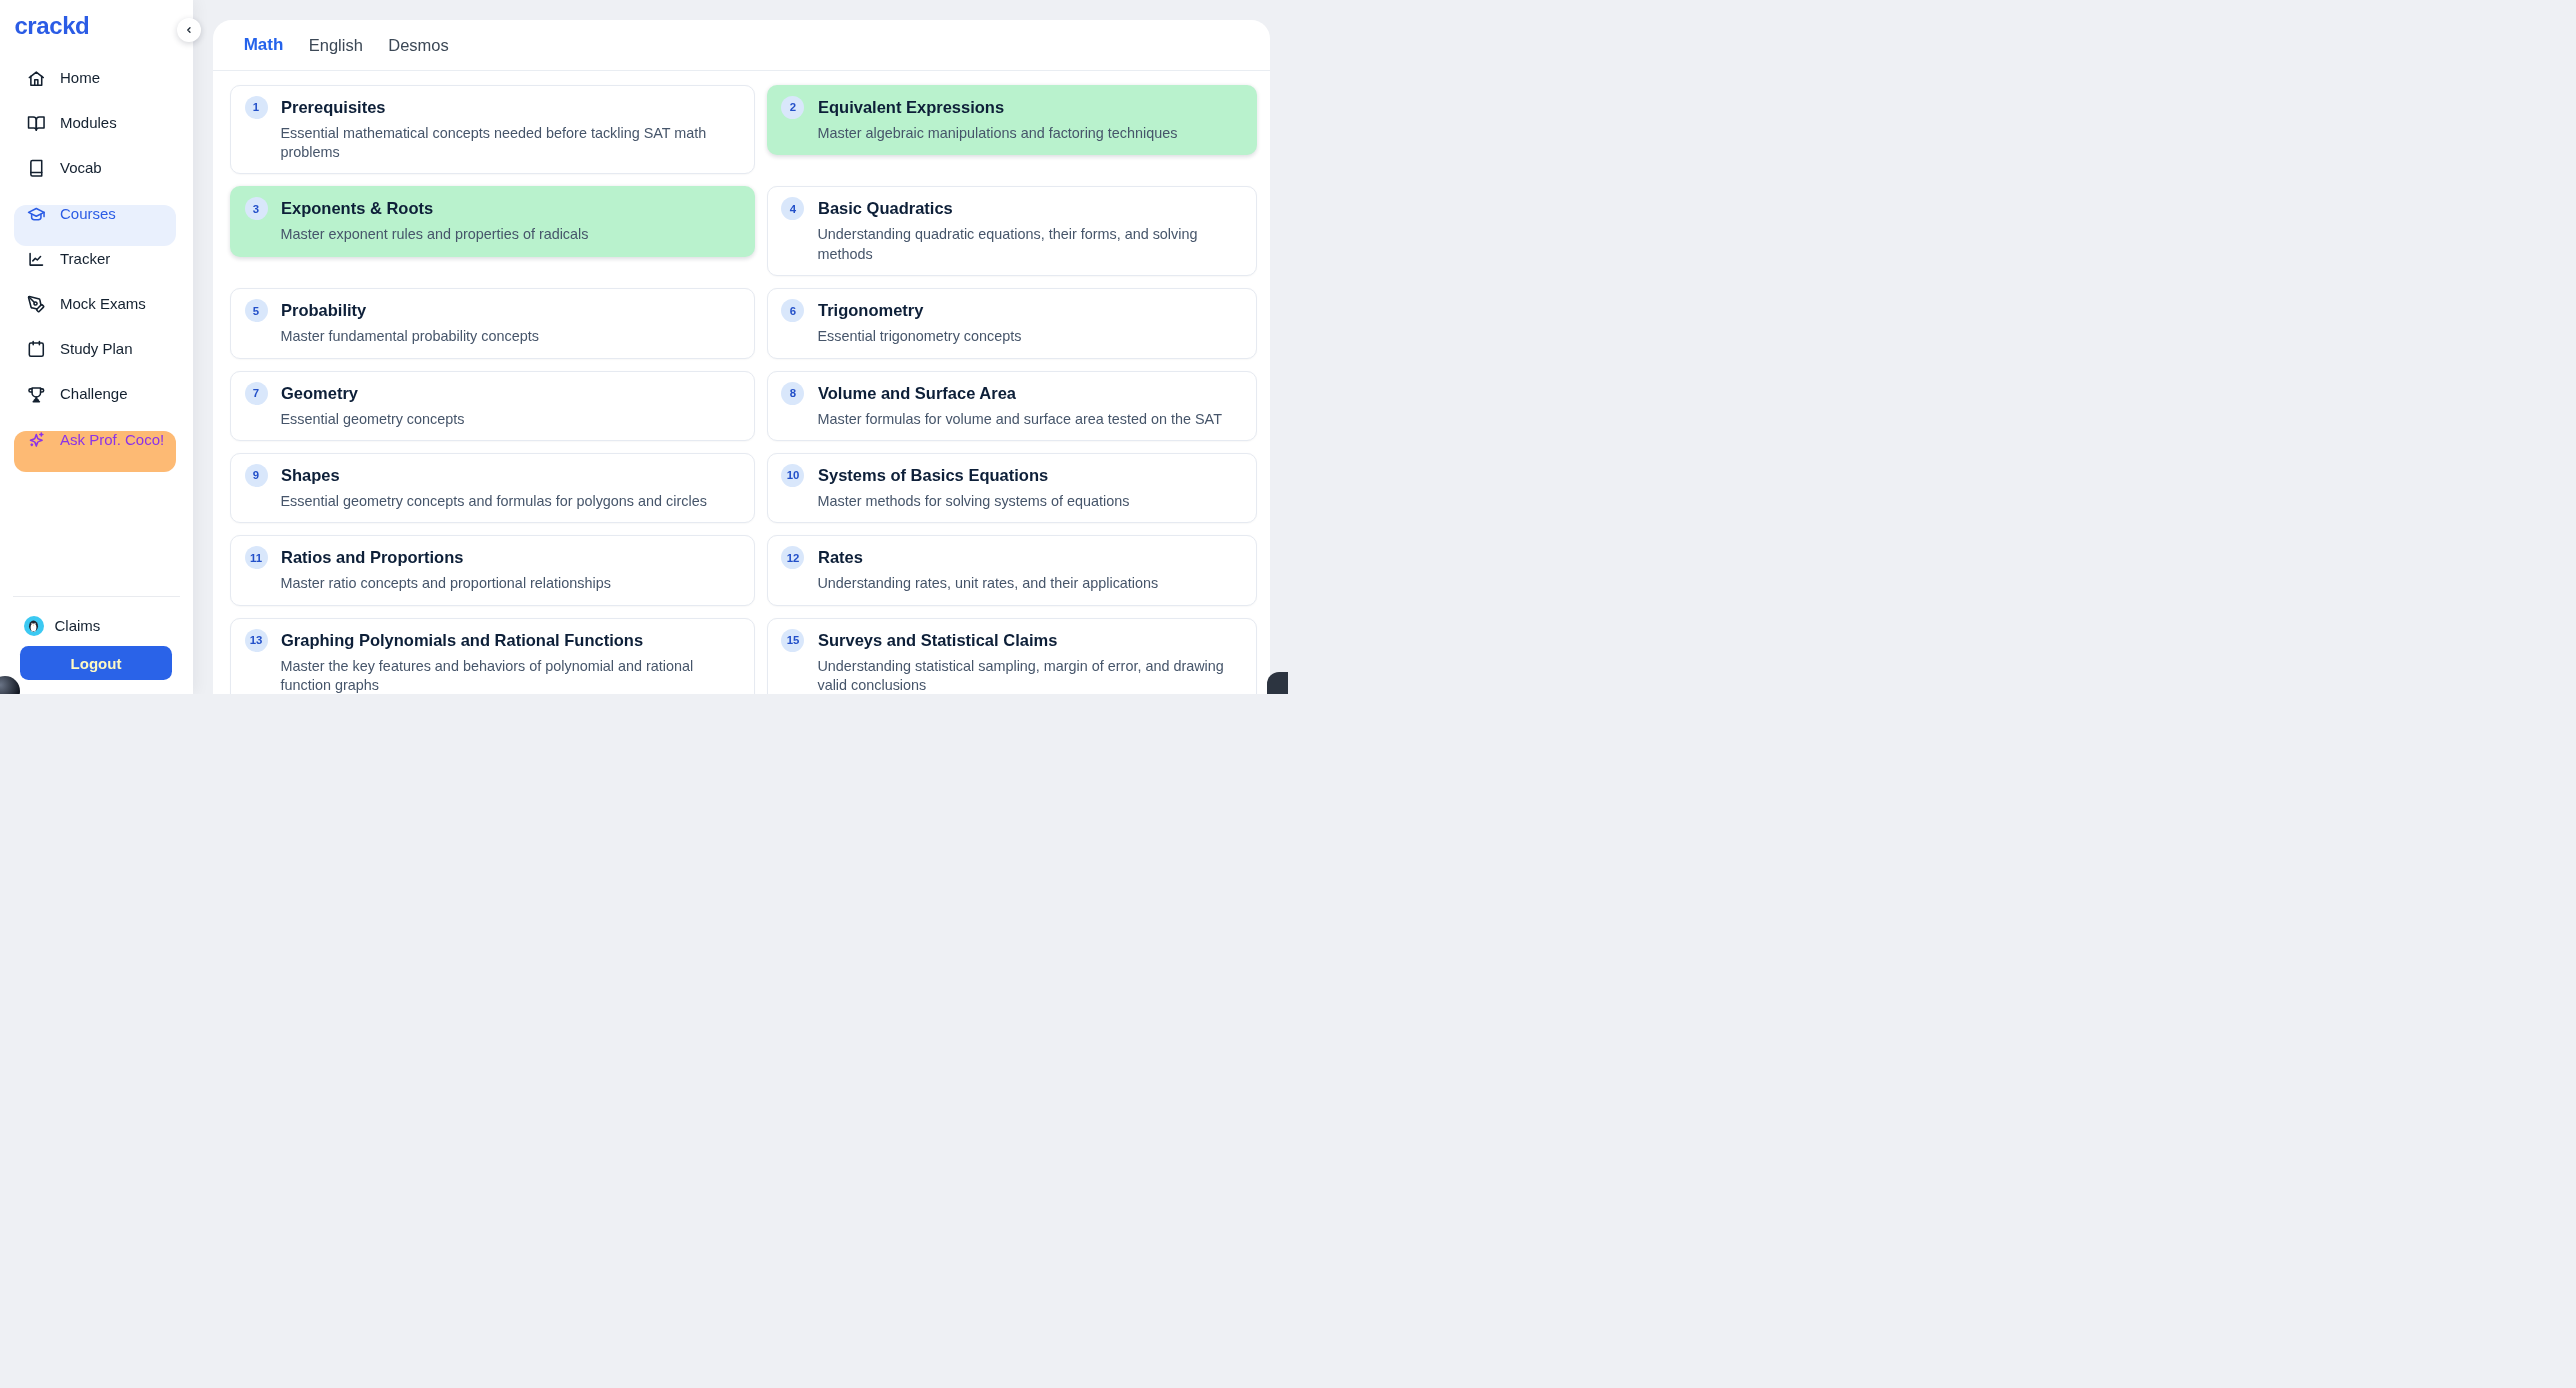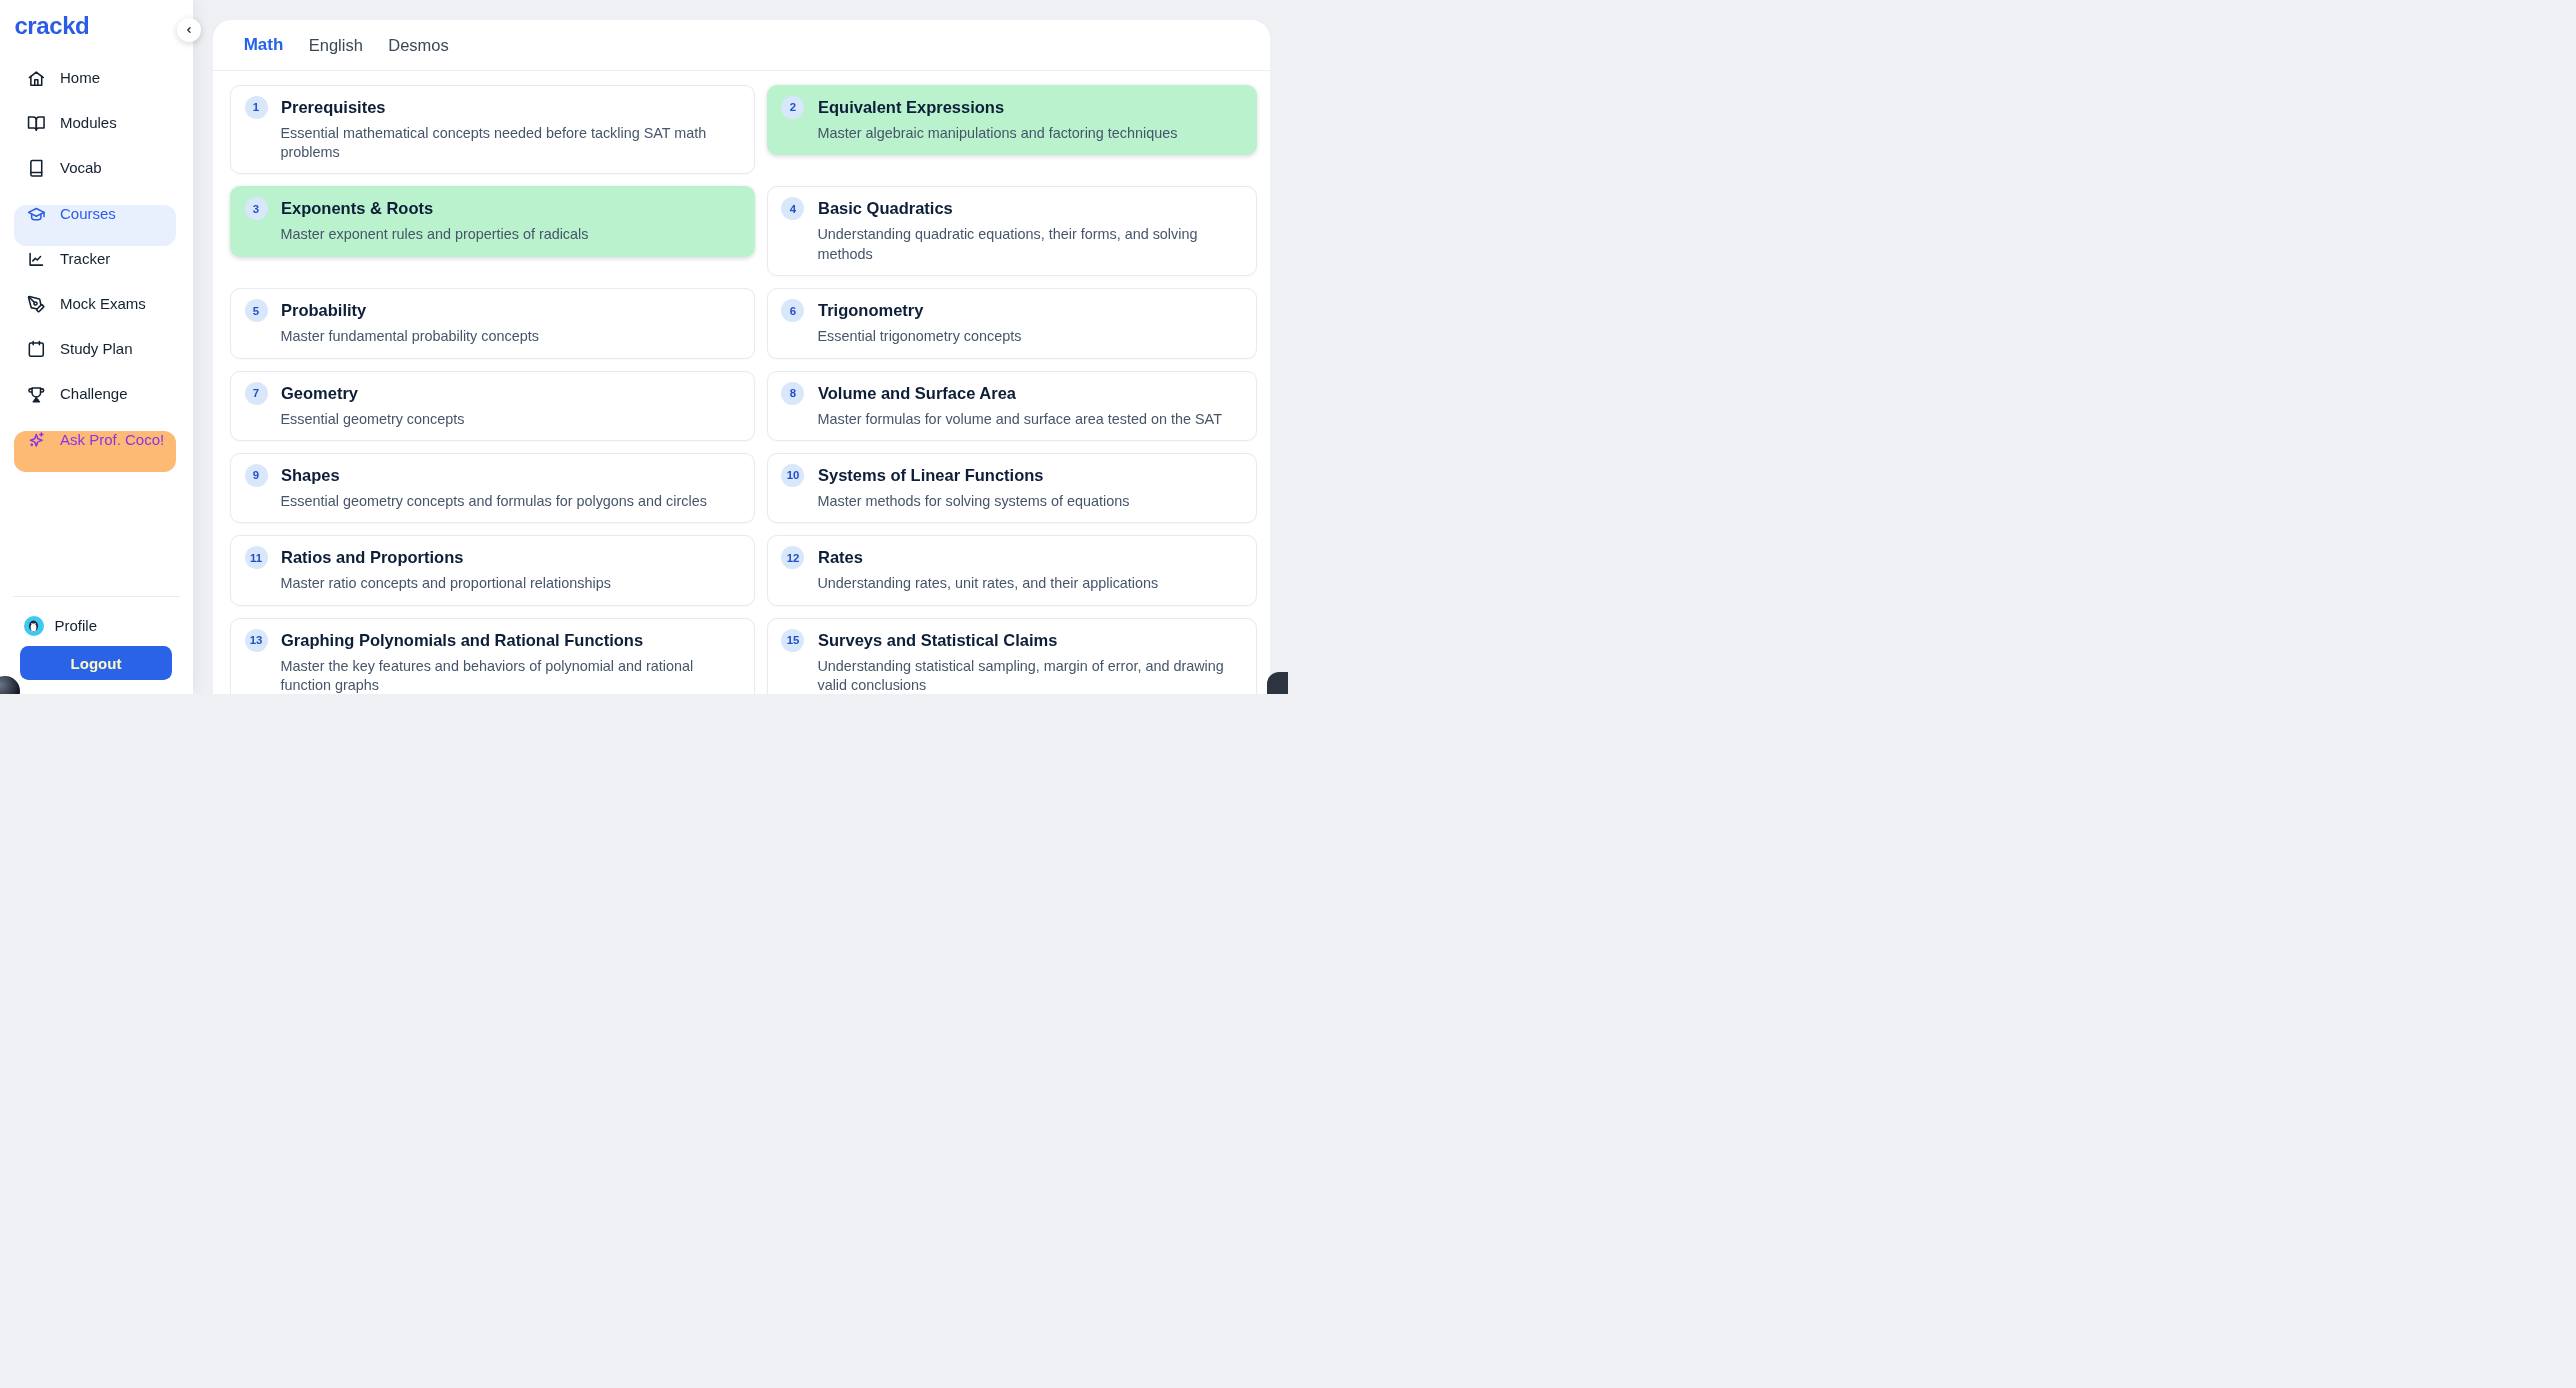--- a/index.html
+++ b/index.html
@@ -236,21 +236,21 @@
     <ellipse cx="12" cy="15" rx="4.6" ry="6.2" fill="#ffffff"></ellipse>
     <circle cx="9.6" cy="8.6" r="1.1" fill="#fff"></circle>
           <circle cx="14.4" cy="8.6" r="1.1" fill="#fff"></circle>
     <circle cx="9.8" cy="8.7" r="0.5" fill="#111"></circle>
           <circle cx="14.2" cy="8.7" r="0.5" fill="#111"></circle>
     <path d="M10.8 10.6h2.4L12 12.4z" fill="#f2a93b"></path>
     <path d="M7.5 21.5l2.6-1.4 1 1.6z" fill="#e8e8e8"></path>
     <path d="M16.5 21.5l-2.6-1.4-1 1.6z" fill="#e8e8e8"></path>
   </svg>
       </span>
-    <span class="profile-label">Profile</span>
+    <span class="profile-label">Claims</span>
   </div>
   <button class="logout-btn">Logout</button>
 </aside>
 
 <button class="collapse-btn" id="collapse-slot">
     <span style="display:flex">
       <svg viewBox="0 0 24 24" fill="none" stroke="currentColor" stroke-width="2.6" stroke-linecap="round" stroke-linejoin="round">
         <path d="m14 7.5-4.5 4.5 4.5 4.5"></path>
       </svg>
     </span>
@@ -322,21 +322,21 @@
       <div class="card">
         <div class="card-head">
        <span class="badge">9</span>
        <span class="card-title">Shapes</span>
      </div>
      <div class="card-desc">Essential geometry concepts and formulas for polygons and circles</div>
       </div>
       <div class="card">
         <div class="card-head">
        <span class="badge">10</span>
-       <span class="card-title">Systems of Linear Functions</span>
+       <span class="card-title">Systems of Basics Equations</span>
      </div>
      <div class="card-desc">Master methods for solving systems of equations</div>
       </div>
       <div class="card">
         <div class="card-head">
        <span class="badge">11</span>
        <span class="card-title">Ratios and Proportions</span>
      </div>
      <div class="card-desc">Master ratio concepts and proportional relationships</div>
       </div>

